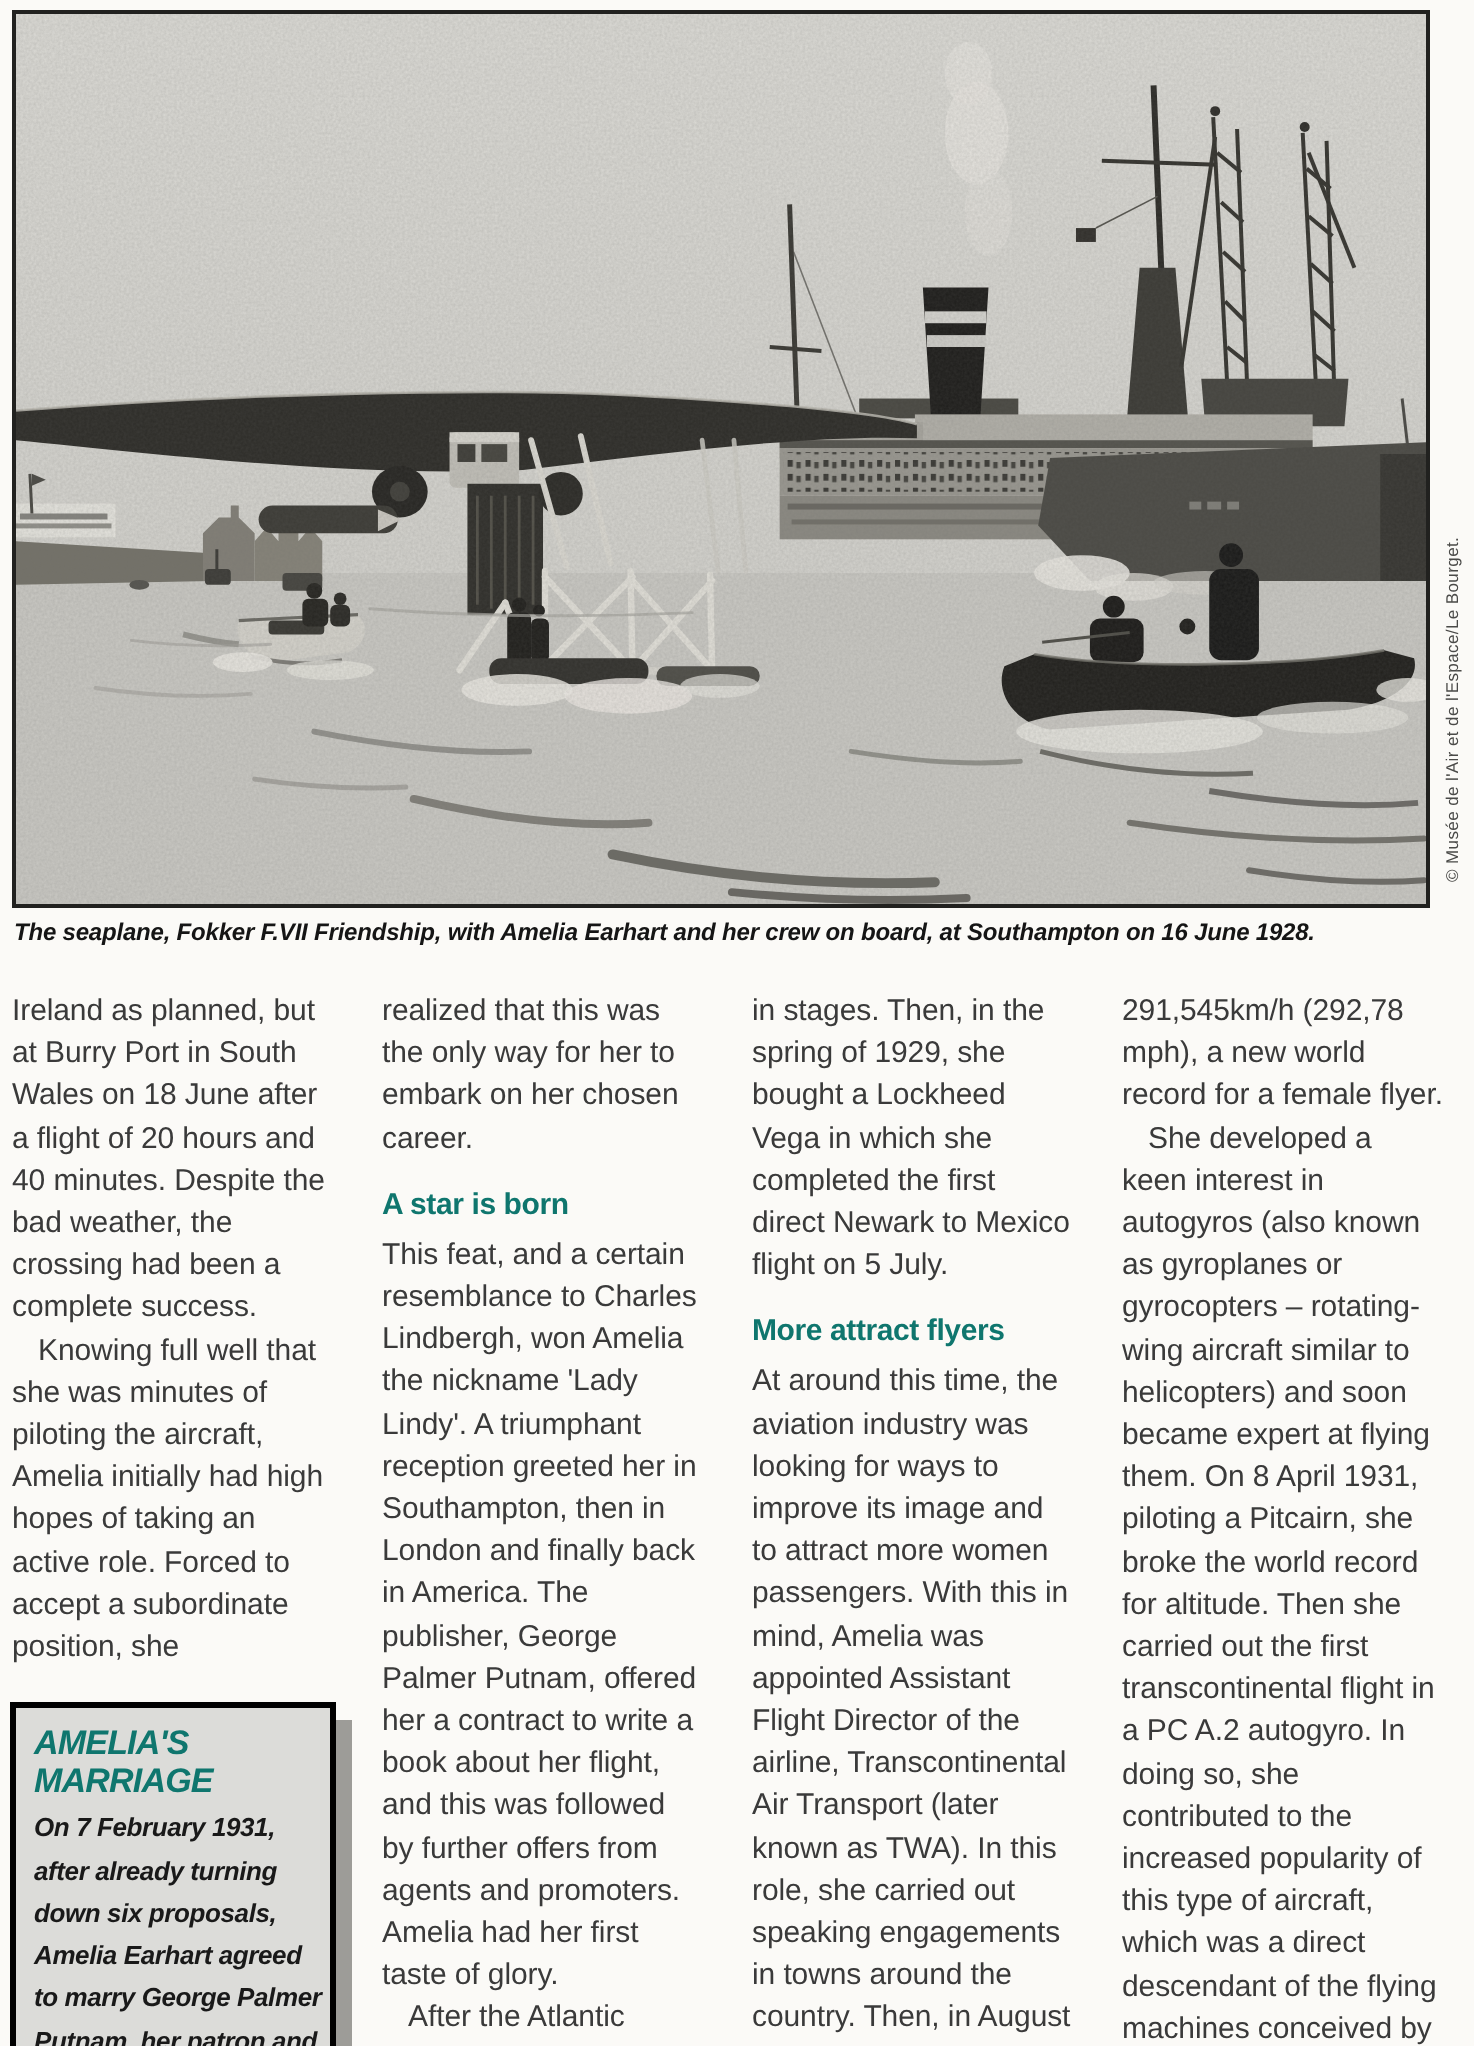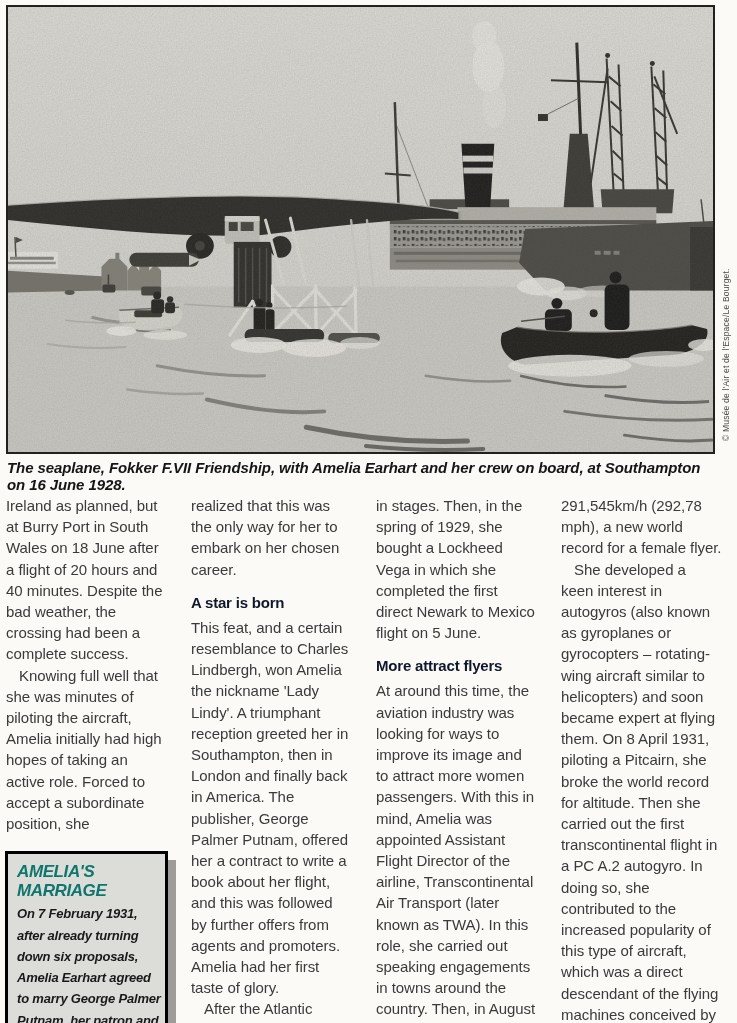--- a/index.html
+++ b/index.html
@@ -13,32 +13,32 @@
     border:2px solid #21211f;box-sizing:border-box;background:#d4d3ce;
   }
   .photo svg{display:block;width:100%;height:100%;}
   .credit{
     position:absolute;left:721px;top:441px;transform-origin:0 0;
     transform:rotate(-90deg);white-space:nowrap;
     font-size:8.5px;color:#4a4a48;letter-spacing:.2px;
   }
   .caption{
     position:absolute;left:7px;top:459px;width:708px;margin:0;
-    font-size:15px;font-weight:bold;font-style:italic;color:#151515;
+    font-size:12px;font-weight:bold;font-style:italic;color:#151515;
     letter-spacing:-.1px;
   }
   .columns{
     position:absolute;left:6px;top:495px;width:716px;
     display:grid;grid-template-columns:repeat(4,161px);column-gap:24px;
   }
   .col p{margin:0;font-size:15px;line-height:21.2px;color:#3a3a3a;letter-spacing:-.05px;}
   .col p.ind{text-indent:13px;}
   .colhead{
     margin:14px 0 5px;font-size:15px;line-height:18px;font-weight:bold;
-    color:#0f172a;letter-spacing:-.2px;
+    color:#0f766e;letter-spacing:-.2px;
   }
   .boxout{
     margin-top:17px;margin-left:-1px;width:163px;box-sizing:border-box;
     border:3px solid #000;background:#dcdcd9;
     box-shadow:8px 9px 0 #9d9c98;
     padding:6px 4px 12px 9px;
   }
   .boxout h3{
     margin:2px 0 3px;font-size:17px;line-height:19px;font-style:italic;
     font-weight:bold;color:#0f766e;letter-spacing:-.4px;
@@ -266,21 +266,21 @@
     </div>
 
     <div class="col">
       <p>realized that this was the only way for her to embark on her chosen career.</p>
       <h2 class="colhead">A star is born</h2>
       <p>This feat, and a certain resemblance to Charles Lindbergh, won Amelia the nickname 'Lady Lindy'. A triumphant reception greeted her in Southampton, then in London and finally back in America. The publisher, George Palmer Putnam, offered her a contract to write a book about her flight, and this was followed by further offers from agents and promoters. Amelia had her first taste of glory.</p>
       <p class="ind"><span>After the Atlantic crossing which had made her famous, Putman proceeded to turn Amelia into a star with the publication of her book, </span></p>
     </div>
 
     <div class="col">
-      <p>in stages. Then, in the spring of 1929, she bought a Lockheed Vega in which she completed the first direct Newark to Mexico flight on 5 June.</p>
+      <p>in stages. Then, in the spring of 1929, she bought a Lockheed Vega in which she completed the first direct Newark to Mexico flight on 5 July.</p>
       <h2 class="colhead">More attract flyers</h2>
       <p>At around this time, the aviation industry was looking for ways to improve its image and to attract more women passengers. With this in mind, Amelia was appointed Assistant Flight Director of the airline, Transcontinental Air Transport (later known as TWA). In this role, she carried out speaking engagements in towns around the country. Then, in August 1929, she organized the first cross-country air race for women pilots, the Los Angeles to Cleveland Women's Air Derby, which became known as 'The Powder-Puff Derby'.</p>
 
     </div>
 
     <div class="col">
       <p>291,545km/h (292,78 mph), a new world record for a female flyer.</p>
       <p class="ind">She developed a keen interest in autogyros (also known as gyroplanes or gyrocopters – rotating-wing aircraft similar to helicopters) and soon became expert at flying them. On 8 April 1931, piloting a Pitcairn, she broke the world record for altitude. Then she carried out the first transcontinental flight in a PC A.2 autogyro. In doing so, she contributed to the increased popularity of this type of aircraft, which was a direct descendant of the flying machines conceived by Leonardo da Vinci.</p>
       <h2 class="colhead">South becomes reality</h2>
       <p>Amelia's main aim was to gain more flying experience and raise the necessary funds to realize her greatest dream: crossing the Atlantic solo. The new Lockheed Vega which she had just bought had been equipped with that</p>

